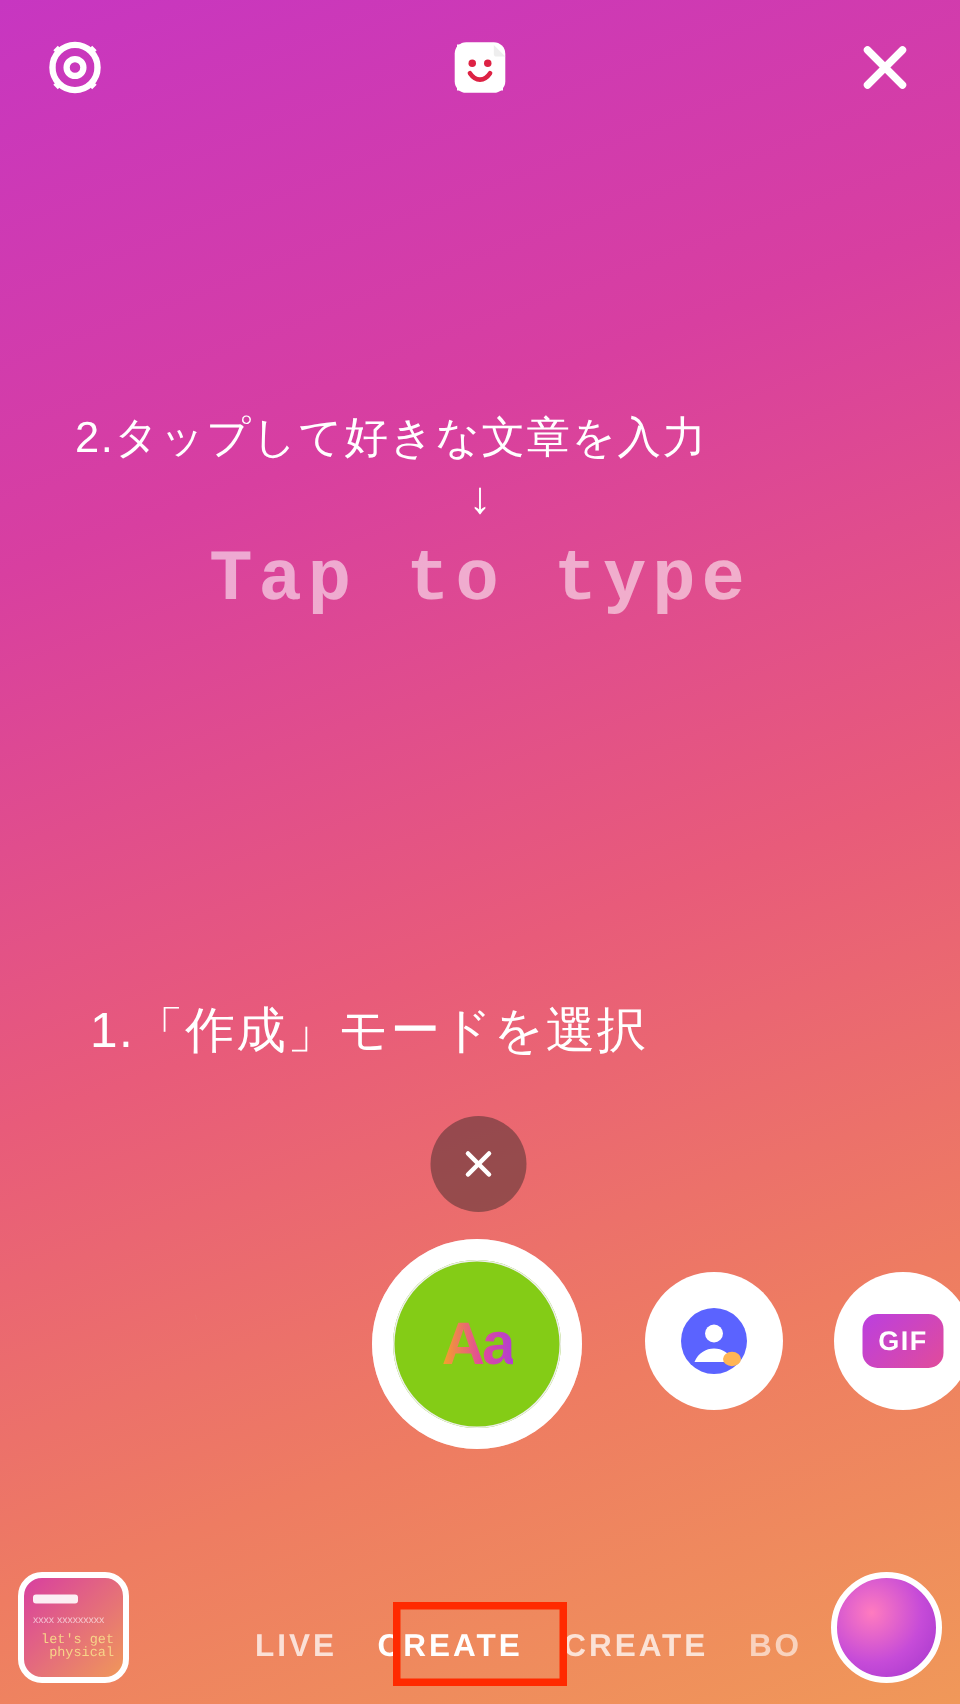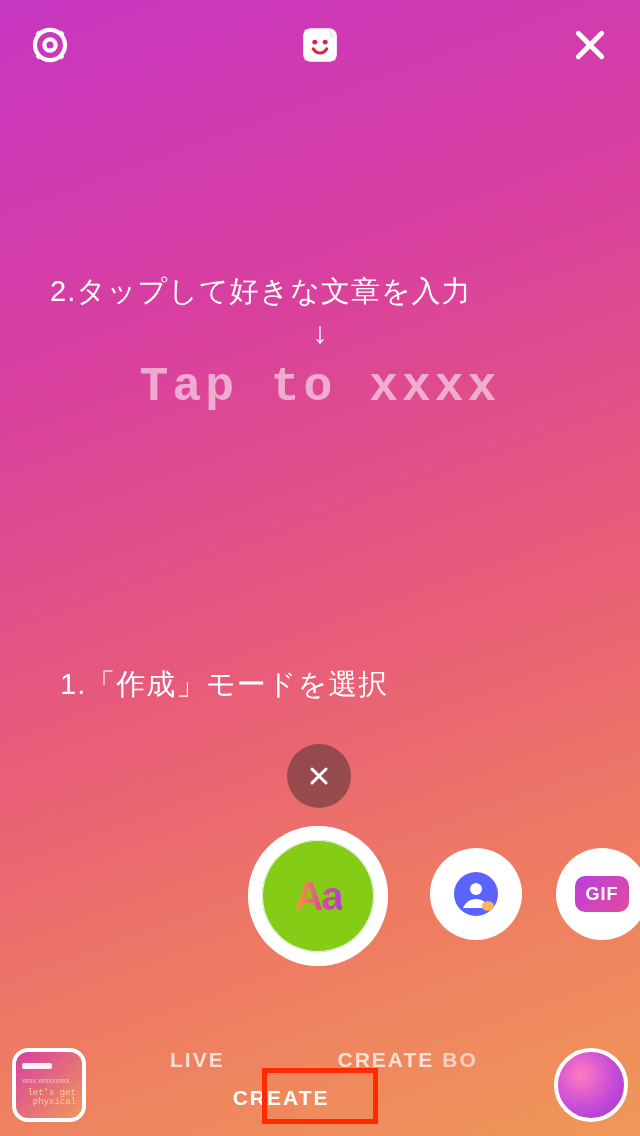--- a/index.html
+++ b/index.html
@@ -28,21 +28,21 @@
   }
   .tap-type {
     position: absolute; left: 50%; top: 360px; transform: translateX(-50%);
     font-family: "Courier New", Courier, monospace;
     font-size: 48px; font-weight: bold; letter-spacing: 4px;
     color: rgba(255,255,255,0.55);
     white-space: nowrap; cursor: text;
   }
   .annot-2 {
     position: absolute; left: 60px; top: 665px; color: #fff;
-    font-size: 29px; letter-spacing: 1px; white-space: nowrap;
+    font-size: 33px; letter-spacing: 1px; white-space: nowrap;
   }
   .arrow-line {
     position: absolute; left: 130px; top: 710px; width: 2px; height: 336px;
     pointer-events: none;
   }
   .clear-btn {
     position: absolute; left: 287px; top: 744px; width: 64px; height: 64px;
     border-radius: 50%; background: rgba(80,50,50,0.55);
     display: flex; align-items: center; justify-content: center; cursor: pointer;
   }
@@ -79,21 +79,21 @@
     border-radius: 16px; border: 4px solid #fff; cursor: pointer;
     background: linear-gradient(135deg,#d83fa0,#f09859);
     display: flex; align-items: center; justify-content: center; flex-direction: column;
     padding: 6px;
   }
   .gallery-thumb .t1 { width: 30px; height: 6px; background: rgba(255,255,255,0.9); border-radius: 2px; align-self: flex-start; margin-bottom: 8px;}
   .gallery-thumb .t2 { font-size: 7px; color: rgba(255,255,255,0.6); align-self: flex-start; line-height: 1.1; }
   .gallery-thumb .t3 { font-size: 9px; color: #f7d488; font-family: "Courier New", monospace; align-self: flex-end; margin-top: 4px; text-align: right; line-height: 1; }
   .mode-strip {
     position: absolute; bottom: 26px; left: 170px; right: 110px;
-    display: flex; align-items: flex-start; gap: 8px;
+    display: flex; align-items: flex-end; gap: 27px;
     color: rgba(255,255,255,0.75); font-weight: 700; letter-spacing: 2px;
     font-size: 21px;
   }
   .mode-item { cursor: pointer; white-space: nowrap; }
   .mode-item.active { color: #fff; margin-top: 38px; }
   .mode-item.cut { color: rgba(255,255,255,0.6); }
   .highlight-box {
     position: absolute; border: 5px solid #ff2a00;
     left: 262px; bottom: 12px; width: 116px; height: 56px; pointer-events: none;
   }
@@ -135,21 +135,21 @@
       <svg viewBox="0 0 24 24" width="40" height="40" stroke="#fff" stroke-width="3" stroke-linecap="round">
         <line x1="5" y1="5" x2="19" y2="19"></line>
         <line x1="19" y1="5" x2="5" y2="19"></line>
       </svg>
     </div>
   </div>
 
   <div class="annot-1">2.タップして好きな文章を入力</div>
   <div class="arrow-down">↓</div>
 
-  <div class="tap-type">Tap to xxxx</div>
+  <div class="tap-type">Tap to type</div>
 
   <div class="annot-2">1.「作成」モードを選択</div>
 
   <svg class="arrow-line" viewBox="0 0 200 340">
     <line x1="10" y1="0" x2="110" y2="328" stroke="#fff" stroke-width="2.5"></line>
     <polyline points="100,318 110,330 118,316" fill="none" stroke="#fff" stroke-width="2.5"></polyline>
   </svg>
 
   <div class="clear-btn">
     <svg viewBox="0 0 24 24" stroke="#fff" stroke-width="2.6" stroke-linecap="round">

